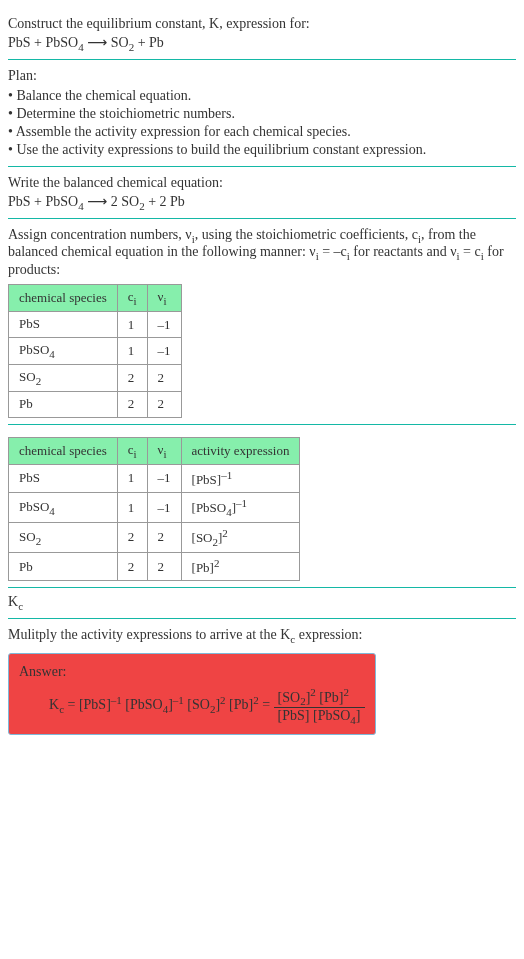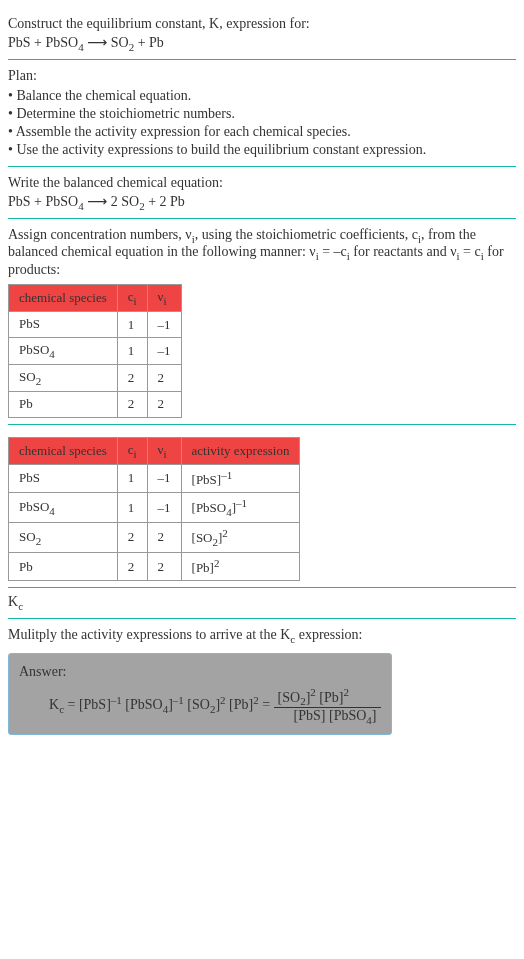--- a/index.html
+++ b/index.html
@@ -35,43 +35,42 @@
     margin-top: 6px;
   }
   td, th {
     border: 1px solid #999;
     padding: 4px 10px;
     text-align: left;
     font-weight: normal;
     font-size: 13px;
   }
   th {
-    background: #ef4444;
+    background: #86efac;
   }
   .answer-box {
     border: 1px solid #7fb8d8;
-    background: #a3a3a3;
+    background: #ef4444;
     border-radius: 3px;
     padding: 8px 10px;
     margin-top: 6px;
     display: inline-block;
   }
   .frac {
     display: inline-block;
     vertical-align: middle;
   }
   .frac .num {
     display: block;
     border-bottom: 1px solid #333;
     padding: 0 4px;
   }
   .frac .den {
     display: block;
     padding: 0 4px;
-    margin-left: 16px;
   }
   .line {
     margin: 2px 0;
   }
   .plan-list {
     margin: 4px 0 0 0;
   }
   .plan-item {
     margin: 2px 0;
   }

